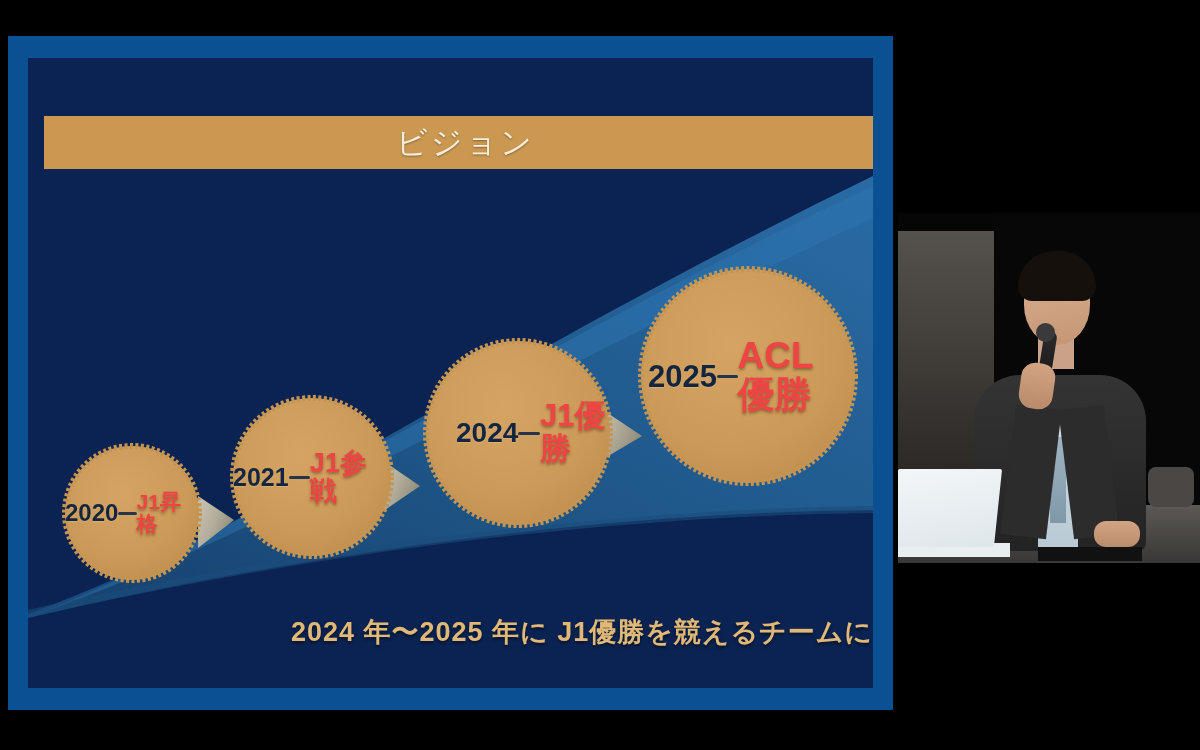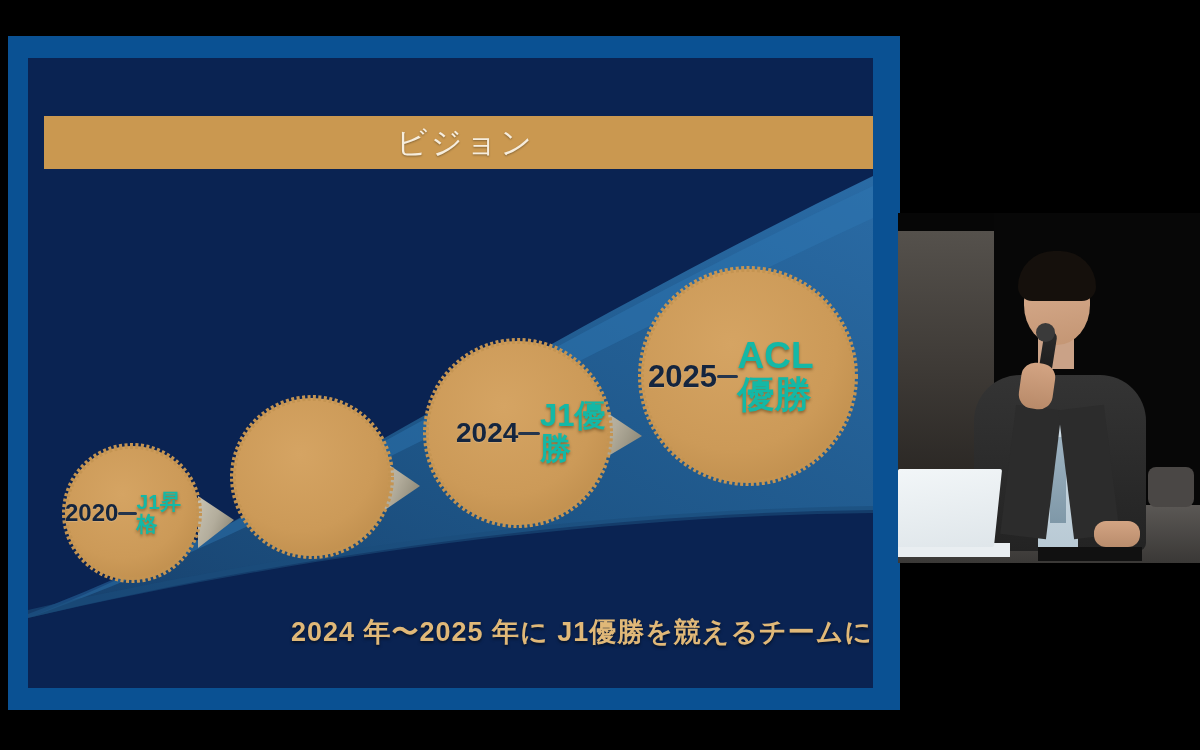--- a/index.html
+++ b/index.html
@@ -1,40 +1,40 @@
 <!DOCTYPE html>
 <html><head>
 <meta charset="utf-8">
 <style>
   html,body{margin:0;padding:0;background:#000;}
   body{width:1200px;height:750px;overflow:hidden;font-family:"Liberation Sans","DejaVu Sans",sans-serif;}
   #stage{position:relative;width:1200px;height:750px;background:#000;}
 
   
-  #slide-frame{position:absolute;left:8px;top:36px;width:885px;height:674px;background:#0a5193;padding-left:7px;}
+  #slide-frame{position:absolute;left:8px;top:36px;width:885px;height:674px;background:#0a5193;}
   #slide{position:absolute;left:20px;top:22px;width:845px;height:630px;background:#0a2352;overflow:hidden;}
 
   
   #bg-art{position:absolute;inset:0;width:100%;height:100%;}
 
   
   #title-bar{position:absolute;left:16px;top:58px;width:843px;height:53px;background:#ca9850;
              display:flex;align-items:center;justify-content:center;box-sizing:border-box;}
   #title-text{color:#f6eddd;font-size:31px;letter-spacing:3px;font-weight:400;
               text-shadow:0 1px 2px rgba(0,0,0,.35);}
 
   
   #steps{position:absolute;left:0;top:0;width:845px;height:630px;}
   .step{position:absolute;}
   .step .txt{position:absolute;inset:0;display:flex;flex-direction:row;
              align-items:center;justify-content:center;}
   .step .year{color:#14253f;font-weight:700;line-height:1;
               text-shadow:0 1px 1px rgba(255,255,255,.18);}
   .step .dash{background:#25354d;border-radius:2px;}
-  .step .label{color:#14b8a6;font-weight:700;line-height:1.05;
+  .step .label{color:#ef4444;font-weight:700;line-height:1.05;
                text-shadow:0 2px 3px rgba(60,40,10,.45);}
 
   
   #caption{position:absolute;left:0;top:556px;width:845px;text-align:right;
            color:#e0b878;font-size:27px;font-weight:700;letter-spacing:1px;
            text-shadow:0 2px 3px rgba(0,0,0,.5);}
 
   
   #video-panel{position:absolute;left:898px;top:213px;width:302px;height:350px;
                background:#060606;overflow:hidden;}
@@ -154,20 +154,27 @@
       </svg>
 
       <div class="step" style="left:37px;top:388px;width:134px;height:134px;">
         <div class="txt">
           <div class="year" style="font-size:24px;">2020</div>
           <div class="dash" style="width:19px;height:3px;margin:7px 0 7px;"></div>
           <div class="label" style="font-size:21px;">J1昇格</div>
         </div>
       </div>
 
+      <div class="step" style="left:205px;top:340px;width:158px;height:158px;">
+        <div class="txt">
+          <div class="year" style="font-size:25px;">2021</div>
+          <div class="dash" style="width:22px;height:3px;margin:8px 0 8px;"></div>
+          <div class="label" style="font-size:27px;">J1参戦</div>
+        </div>
+      </div>
 
       <div class="step" style="left:428px;top:291px;width:168px;height:168px;">
         <div class="txt">
           <div class="year" style="font-size:28px;">2024</div>
           <div class="dash" style="width:25px;height:3px;margin:9px 0 9px;"></div>
           <div class="label" style="font-size:31px;">J1優勝</div>
         </div>
       </div>
 
       <div class="step" style="left:620px;top:218px;width:200px;height:200px;">

